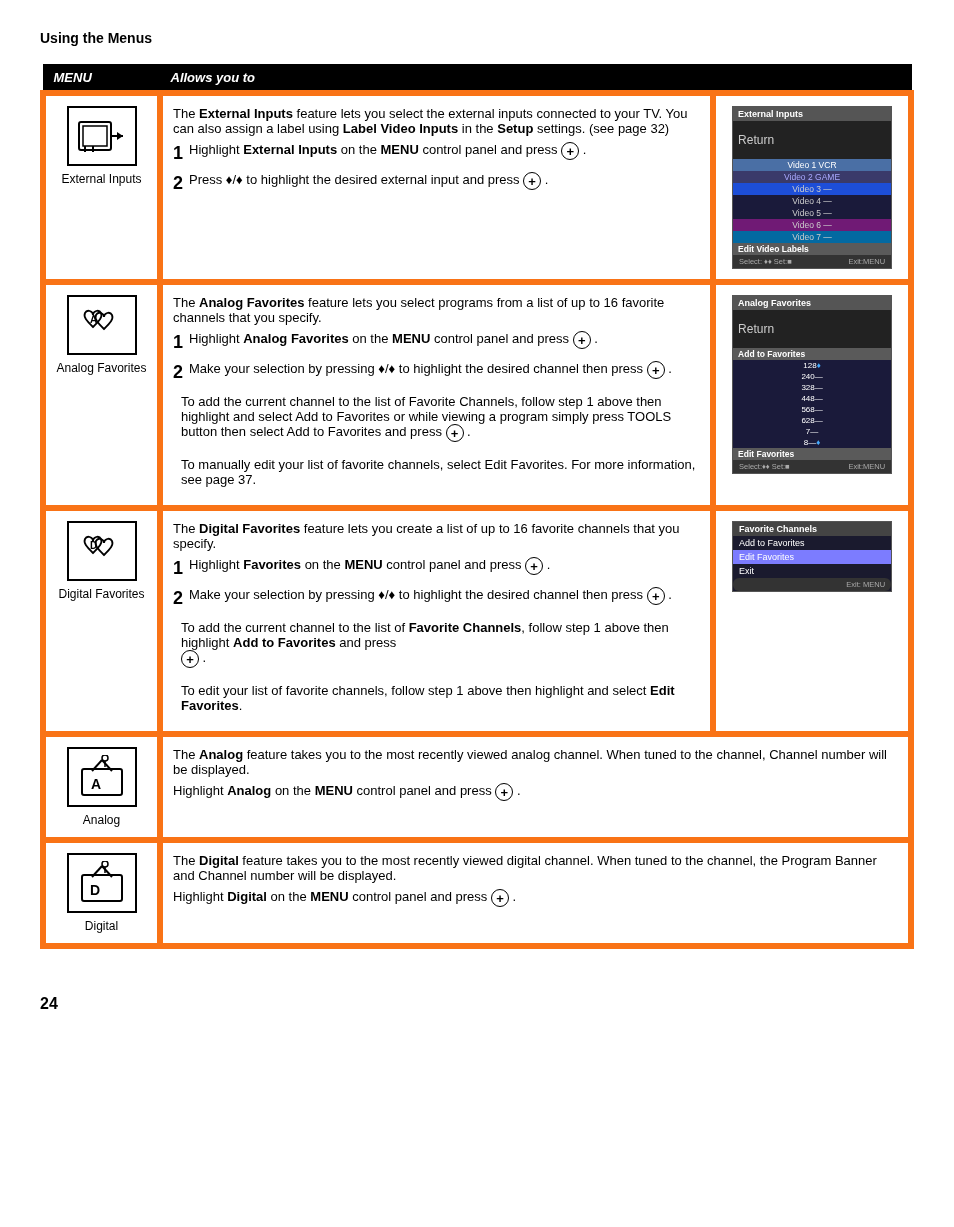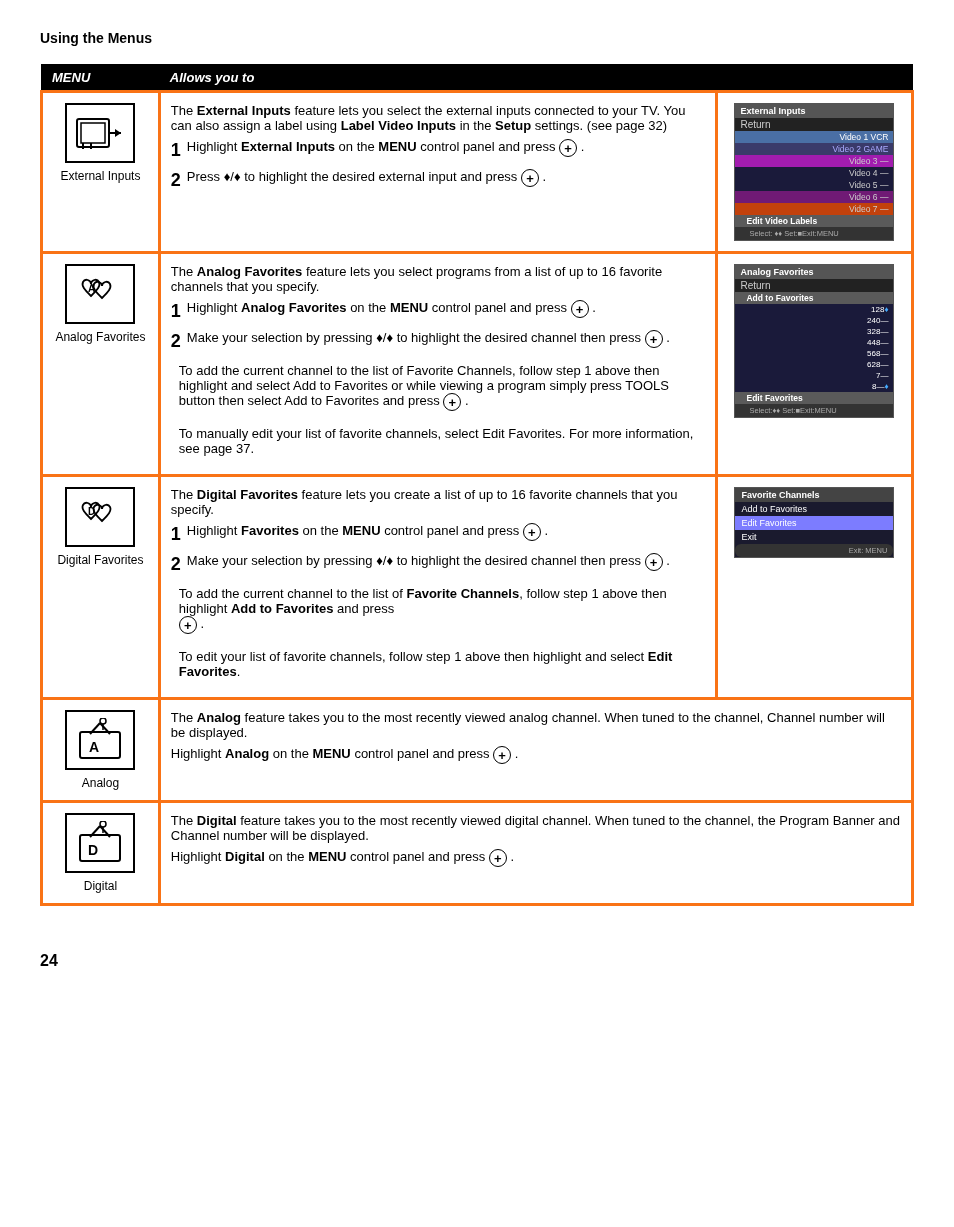--- a/index.html
+++ b/index.html
@@ -26,21 +26,21 @@
       background: #000;
       color: #fff;
       font-style: italic;
       font-weight: bold;
       font-size: 13px;
       padding: 5px 10px;
       text-align: left;
       border: 1px solid #000;
     }
     .main-table td {
-      border: 3px solid #f97316;
+      border: 6px solid #f97316;
       vertical-align: top;
       padding: 10px;
     }
     .menu-icon-cell {
       width: 110px;
       text-align: center;
       vertical-align: middle;
     }
     .menu-icon-cell .icon-label {
       font-size: 12px;
@@ -113,42 +113,43 @@
       color: #fff;
       font-size: 9px;
       font-weight: bold;
       padding: 2px 5px;
       text-align: left;
     }
     .screen-row {
       padding: 1px 5px;
       font-size: 8.5px;
       display: flex;
-      justify-content: flex-end;
+      justify-content: center;
     }
     .screen-row.highlighted {
       background: #4a6fa5;
     }
     .screen-footer {
       background: #333;
       color: #aaa;
       font-size: 7.5px;
-      padding: 2px 14px;
+      padding: 2px 6px;
       display: flex;
+      justify-content: space-between;
     }
     .screen-return {
-      padding: 1px 5px;
-      font-size: 10px;
+      padding: 12px 5px;
+      font-size: 12px;
       color: #ccc;
     }
     .screen-section-title {
       background: #5a5a5a;
       color: #fff;
       font-size: 8.5px;
-      padding: 1px 11px;
+      padding: 1px 5px;
       font-weight: bold;
     }
     
     .fc-mockup {
       background: #1a1a2e;
       width: 160px;
       border: 1px solid #555;
       margin: 0 auto;
       font-size: 9px;
       color: #fff;
@@ -227,33 +228,33 @@
       <td class="screen-cell">
         <div class="screen-mockup">
           <div class="screen-header">External Inputs</div>
           <div class="screen-return">Return</div>
           <div class="screen-row highlighted">
               <span>Video 1 VCR</span>
             </div>
           <div class="screen-row" style="background:#3a3a6a;color:#aaf">
               <span>Video 2 GAME</span>
             </div>
-          <div class="screen-row" style="background:#a21caf;color:#ccc">
+          <div class="screen-row" style="background:#1d4ed8;color:#ccc">
               <span>Video 3  —</span>
             </div>
           <div class="screen-row" style="background:#1a1a3a;color:#ccc">
               <span>Video 4  —</span>
             </div>
           <div class="screen-row" style="background:#1a1a3a;color:#ccc">
               <span>Video 5  —</span>
             </div>
           <div class="screen-row" style="background:#701a75;color:#ccc">
               <span>Video 6  —</span>
             </div>
-          <div class="screen-row" style="background:#c2410c;color:#ccc">
+          <div class="screen-row" style="background:#0369a1;color:#ccc">
               <span>Video 7  —</span>
             </div>
           <div class="screen-section-title">Edit Video Labels</div>
           <div class="screen-footer">
               <span>Select: ♦♦ Set:■</span>
               <span>Exit:MENU</span>
             </div>
         </div>
       </td>
     </tr>

